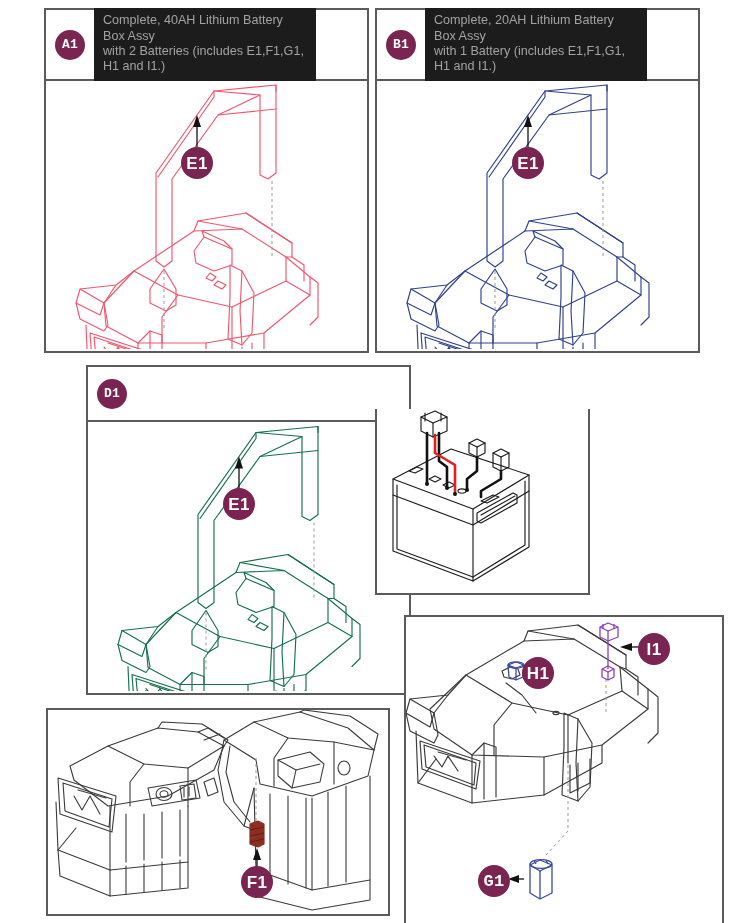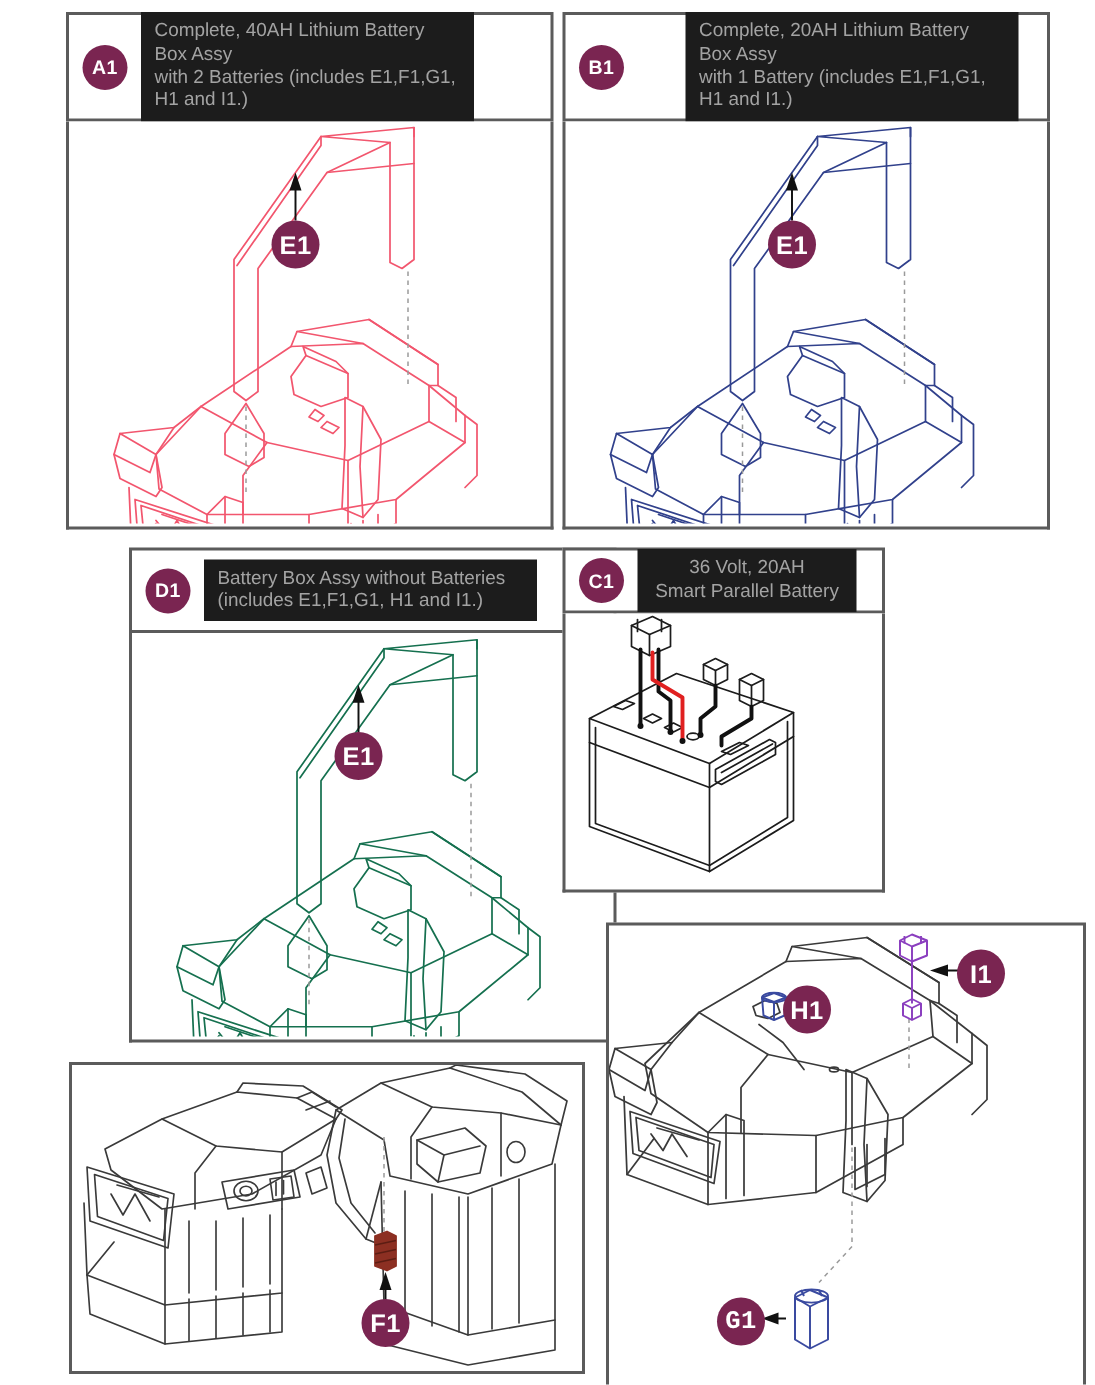--- a/index.html
+++ b/index.html
@@ -18,21 +18,21 @@
     position:absolute;left:0;box-sizing:border-box;
     border:2px solid #5b5b5b;border-top:0;background:#fff;overflow:hidden;
   }
   .plain-frame{position:absolute;box-sizing:border-box;border:2px solid #5b5b5b;background:#fff;overflow:hidden;}
   .badge{
     border-radius:50%;background:#7a2551;color:#fff;
     display:flex;align-items:center;justify-content:center;
     font-weight:bold;letter-spacing:.3px;line-height:1;flex:none;
     box-shadow:0 0 0 0 rgba(0,0,0,0);
   }
-  .head-badge{width:30px;height:30px;font-size:13px;margin-left:9px;margin-right:9px;}
+  .head-badge{width:30px;height:30px;font-size:13px;margin-left:9px;margin-right:9px;font-family:Liberation Mono, monospace;}
   .title-box{
     background:#1c1c1c;color:#a3a3a3;box-sizing:border-box;
     padding:5px 9px 6px 9px;font-size:12.6px;line-height:15.4px;
     white-space:pre-line;
   }
   .title-box.center{text-align:center;}
   svg{display:block;}
   .cal-badge{
     position:absolute;width:32px;height:32px;font-size:17px;
   }
@@ -112,21 +112,21 @@
         <path d="M151 34 L147 46 L155 46 Z" stroke="none"></path>
       </g>
     </svg>
     <div class="badge cal-badge" style="left:135px;top:66px;">E1</div>
   </div>
 </div>
 
 <div class="panel" style="left:375px;top:8px;width:325px;height:345px;">
   <div class="panel-head" style="height:73px;">
     <div class="badge head-badge">B1</div>
-    <div class="title-box" style="width:222px;margin-left:32px;">Complete, 20AH Lithium Battery Box Assy
+    <div class="title-box" style="width:222px;">Complete, 20AH Lithium Battery Box Assy
 with 1 Battery (includes E1,F1,G1,
 H1 and I1.)</div>
   </div>
   <div class="panel-body" style="top:73px;width:325px;height:272px;">
     <svg width="321" height="268" viewBox="0 0 321 268">
       <g fill="none" stroke="#31418c" stroke-width="1.15" stroke-linejoin="round" stroke-linecap="round">
         <path d="M168 10 L230 4 L230 92 L222 98 L214 94 L214 14 Z"></path>
         <path d="M168 10 L110 92 L110 180 L118 186 L126 180 L126 98 L172 34 L230 28"></path>
         <path d="M168 10 L168 16 L112 96"></path>
         <path d="M230 4 L230 10"></path>
@@ -174,22 +174,20 @@
         <path d="M151 34 L147 46 L155 46 Z" stroke="none"></path>
       </g>
     </svg>
     <div class="badge cal-badge" style="left:135px;top:66px;">E1</div>
   </div>
 </div>
 
 <div class="panel" style="left:44px;top:365px;width:325px;height:330px;margin-left:42px;">
   <div class="panel-head" style="height:57px;">
     <div class="badge head-badge">D1</div>
-    <div class="title-box" style="width:222px;">Battery Box Assy without Batteries
-(includes E1,F1,G1, H1 and I1.)</div>
   </div>
   <div class="panel-body" style="top:57px;width:325px;height:273px;">
     <svg width="321" height="269" viewBox="0 0 321 268">
       <g fill="none" stroke="#15704f" stroke-width="1.15" stroke-linejoin="round" stroke-linecap="round">
         <path d="M168 10 L230 4 L230 92 L222 98 L214 94 L214 14 Z"></path>
         <path d="M168 10 L110 92 L110 180 L118 186 L126 180 L126 98 L172 34 L230 28"></path>
         <path d="M168 10 L168 16 L112 96"></path>
         <path d="M230 4 L230 10"></path>
         <path d="M214 14 L172 34"></path>
         <path d="M118 188 L104 208 L104 222 L120 230 L130 224 L130 208 Z"></path>
@@ -233,25 +231,20 @@
       <g fill="#111" stroke="#111" stroke-width="1.3">
         <path d="M151 66 L151 40"></path>
         <path d="M151 34 L147 46 L155 46 Z" stroke="none"></path>
       </g>
     </svg>
     <div class="badge cal-badge" style="left:135px;top:66px;">E1</div>
   </div>
 </div>
 
 <div class="panel" style="left:375px;top:365px;width:215px;height:230px;">
-  <div class="panel-head" style="height:44px;">
-    <div class="badge head-badge">C1</div>
-    <div class="title-box center" style="width:146px;">36 Volt, 20AH
-Smart Parallel Battery</div>
-  </div>
   <div class="panel-body" style="top:44px;width:215px;height:186px;">
     <svg width="211" height="182" viewBox="0 0 211 182">
       <g fill="none" stroke="#1c1c1c" stroke-width="1.15" stroke-linejoin="round" stroke-linecap="round">
 
         <path d="M16 70 L74 40 L152 66 L96 100 Z"></path>
 
         <path d="M16 70 L16 142 L96 172 L96 100"></path>
         <path d="M96 172 L152 138 L152 66"></path>
 
         <path d="M20 76 L20 140 L96 168"></path>

